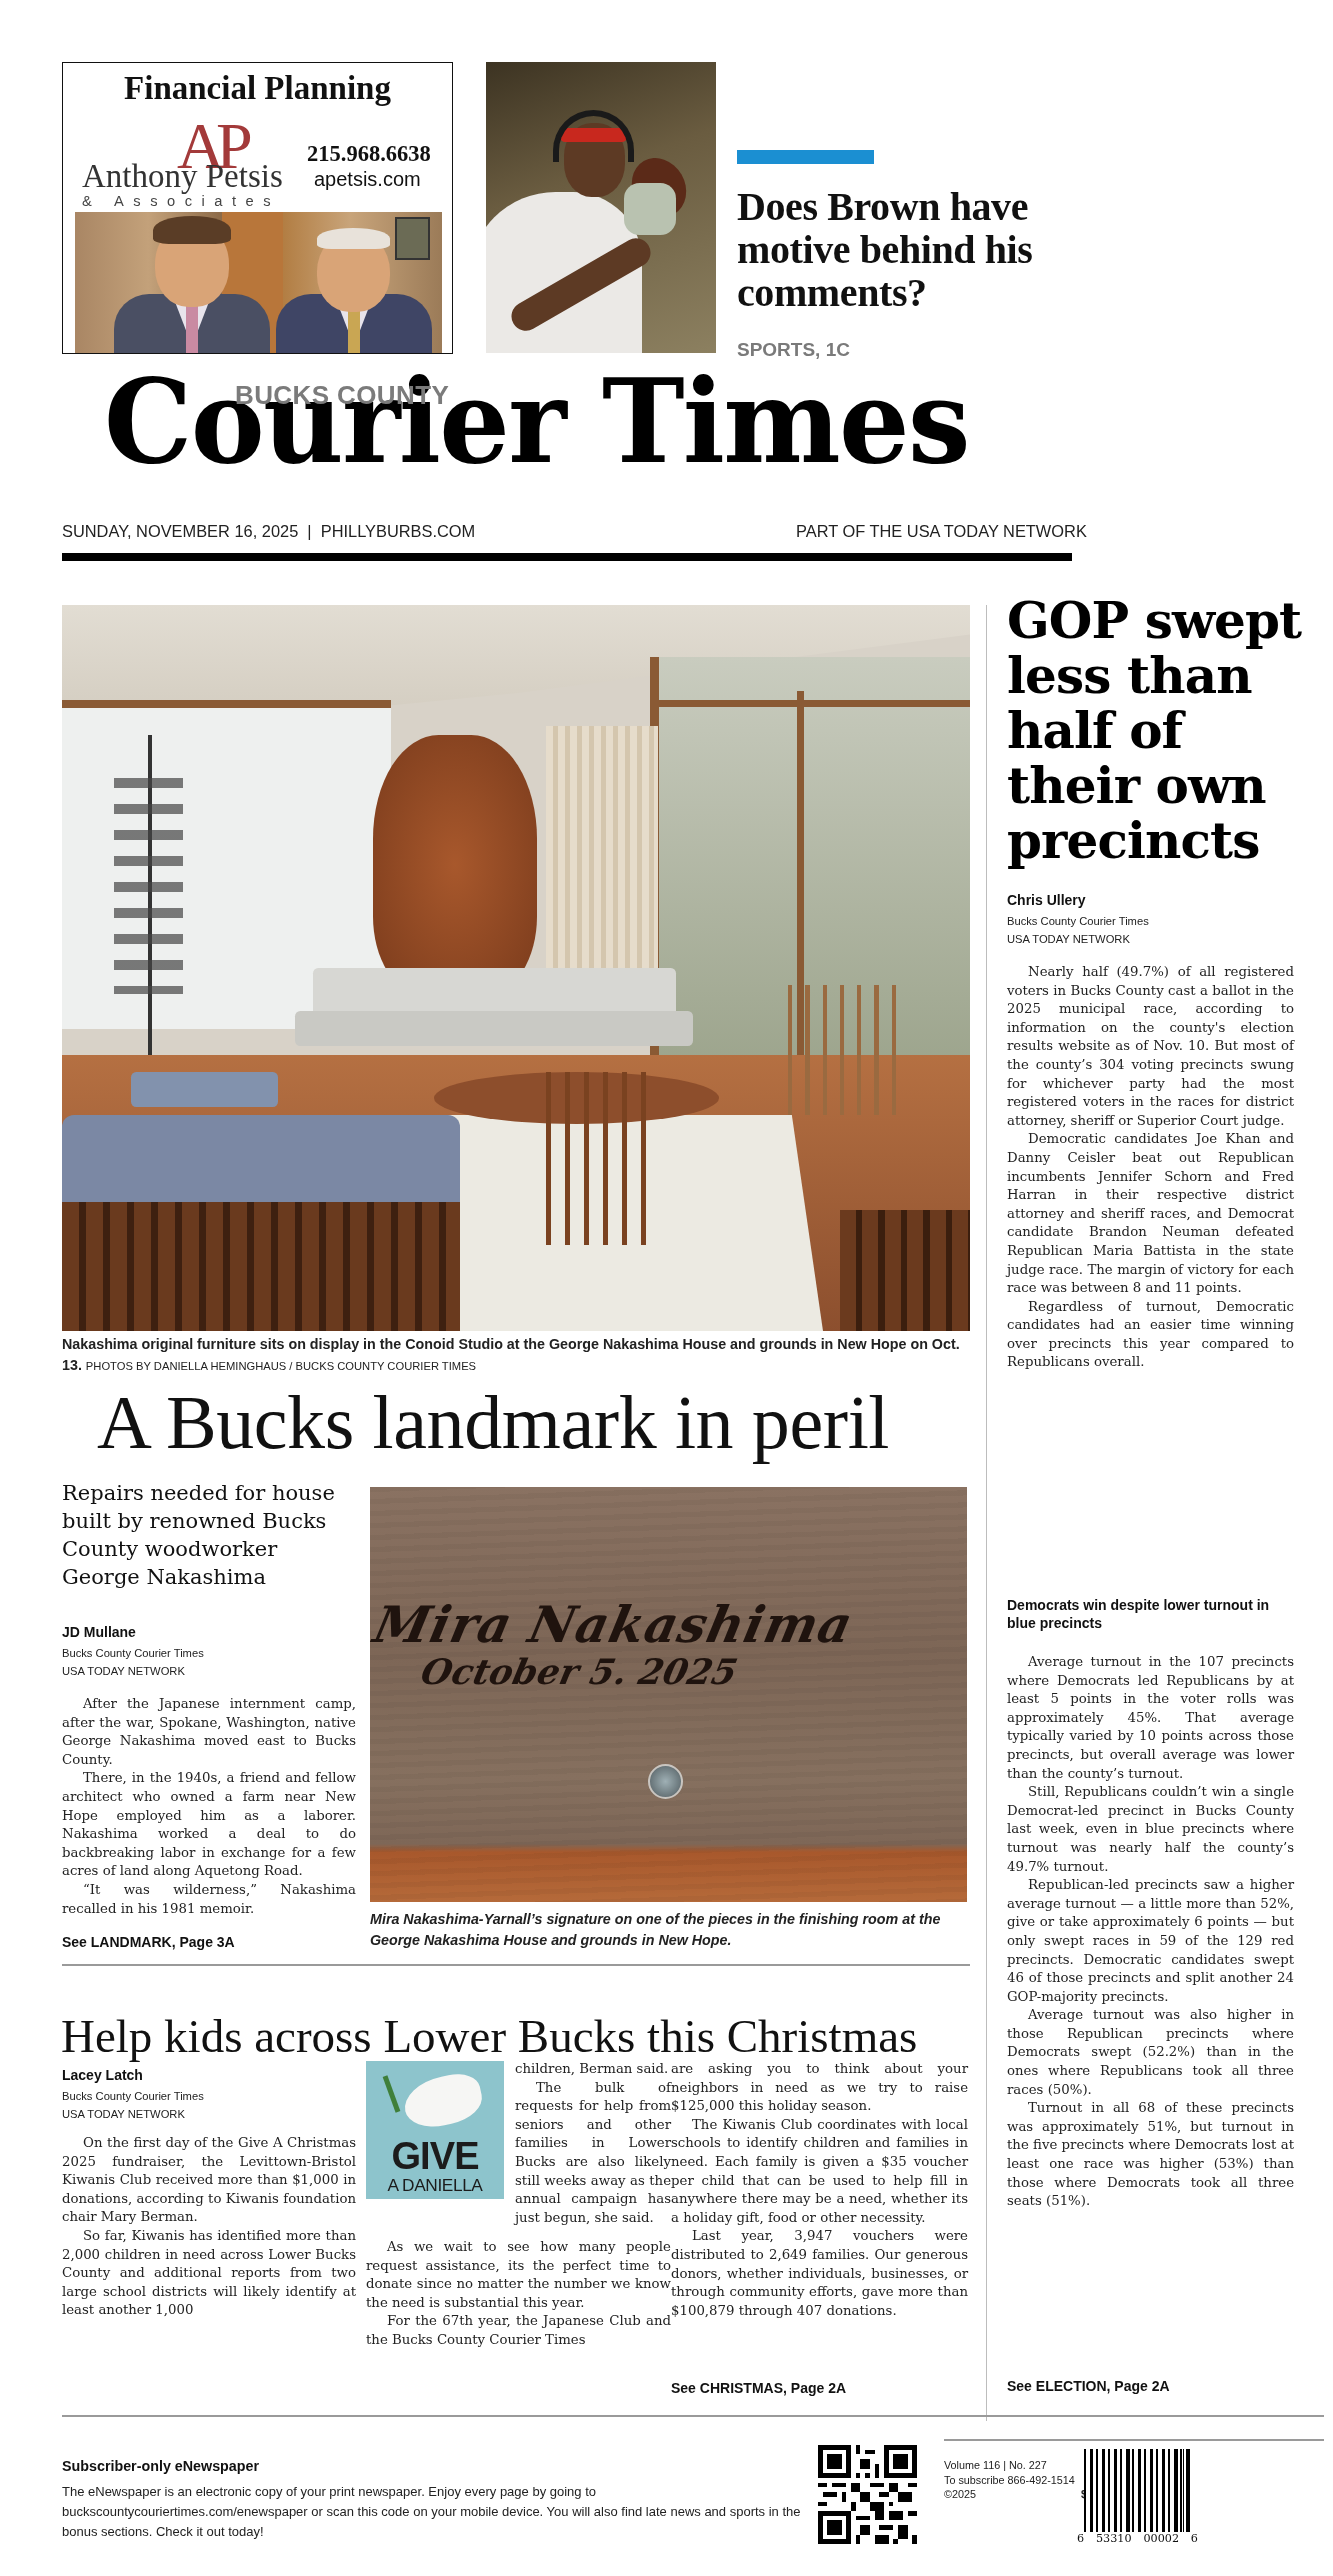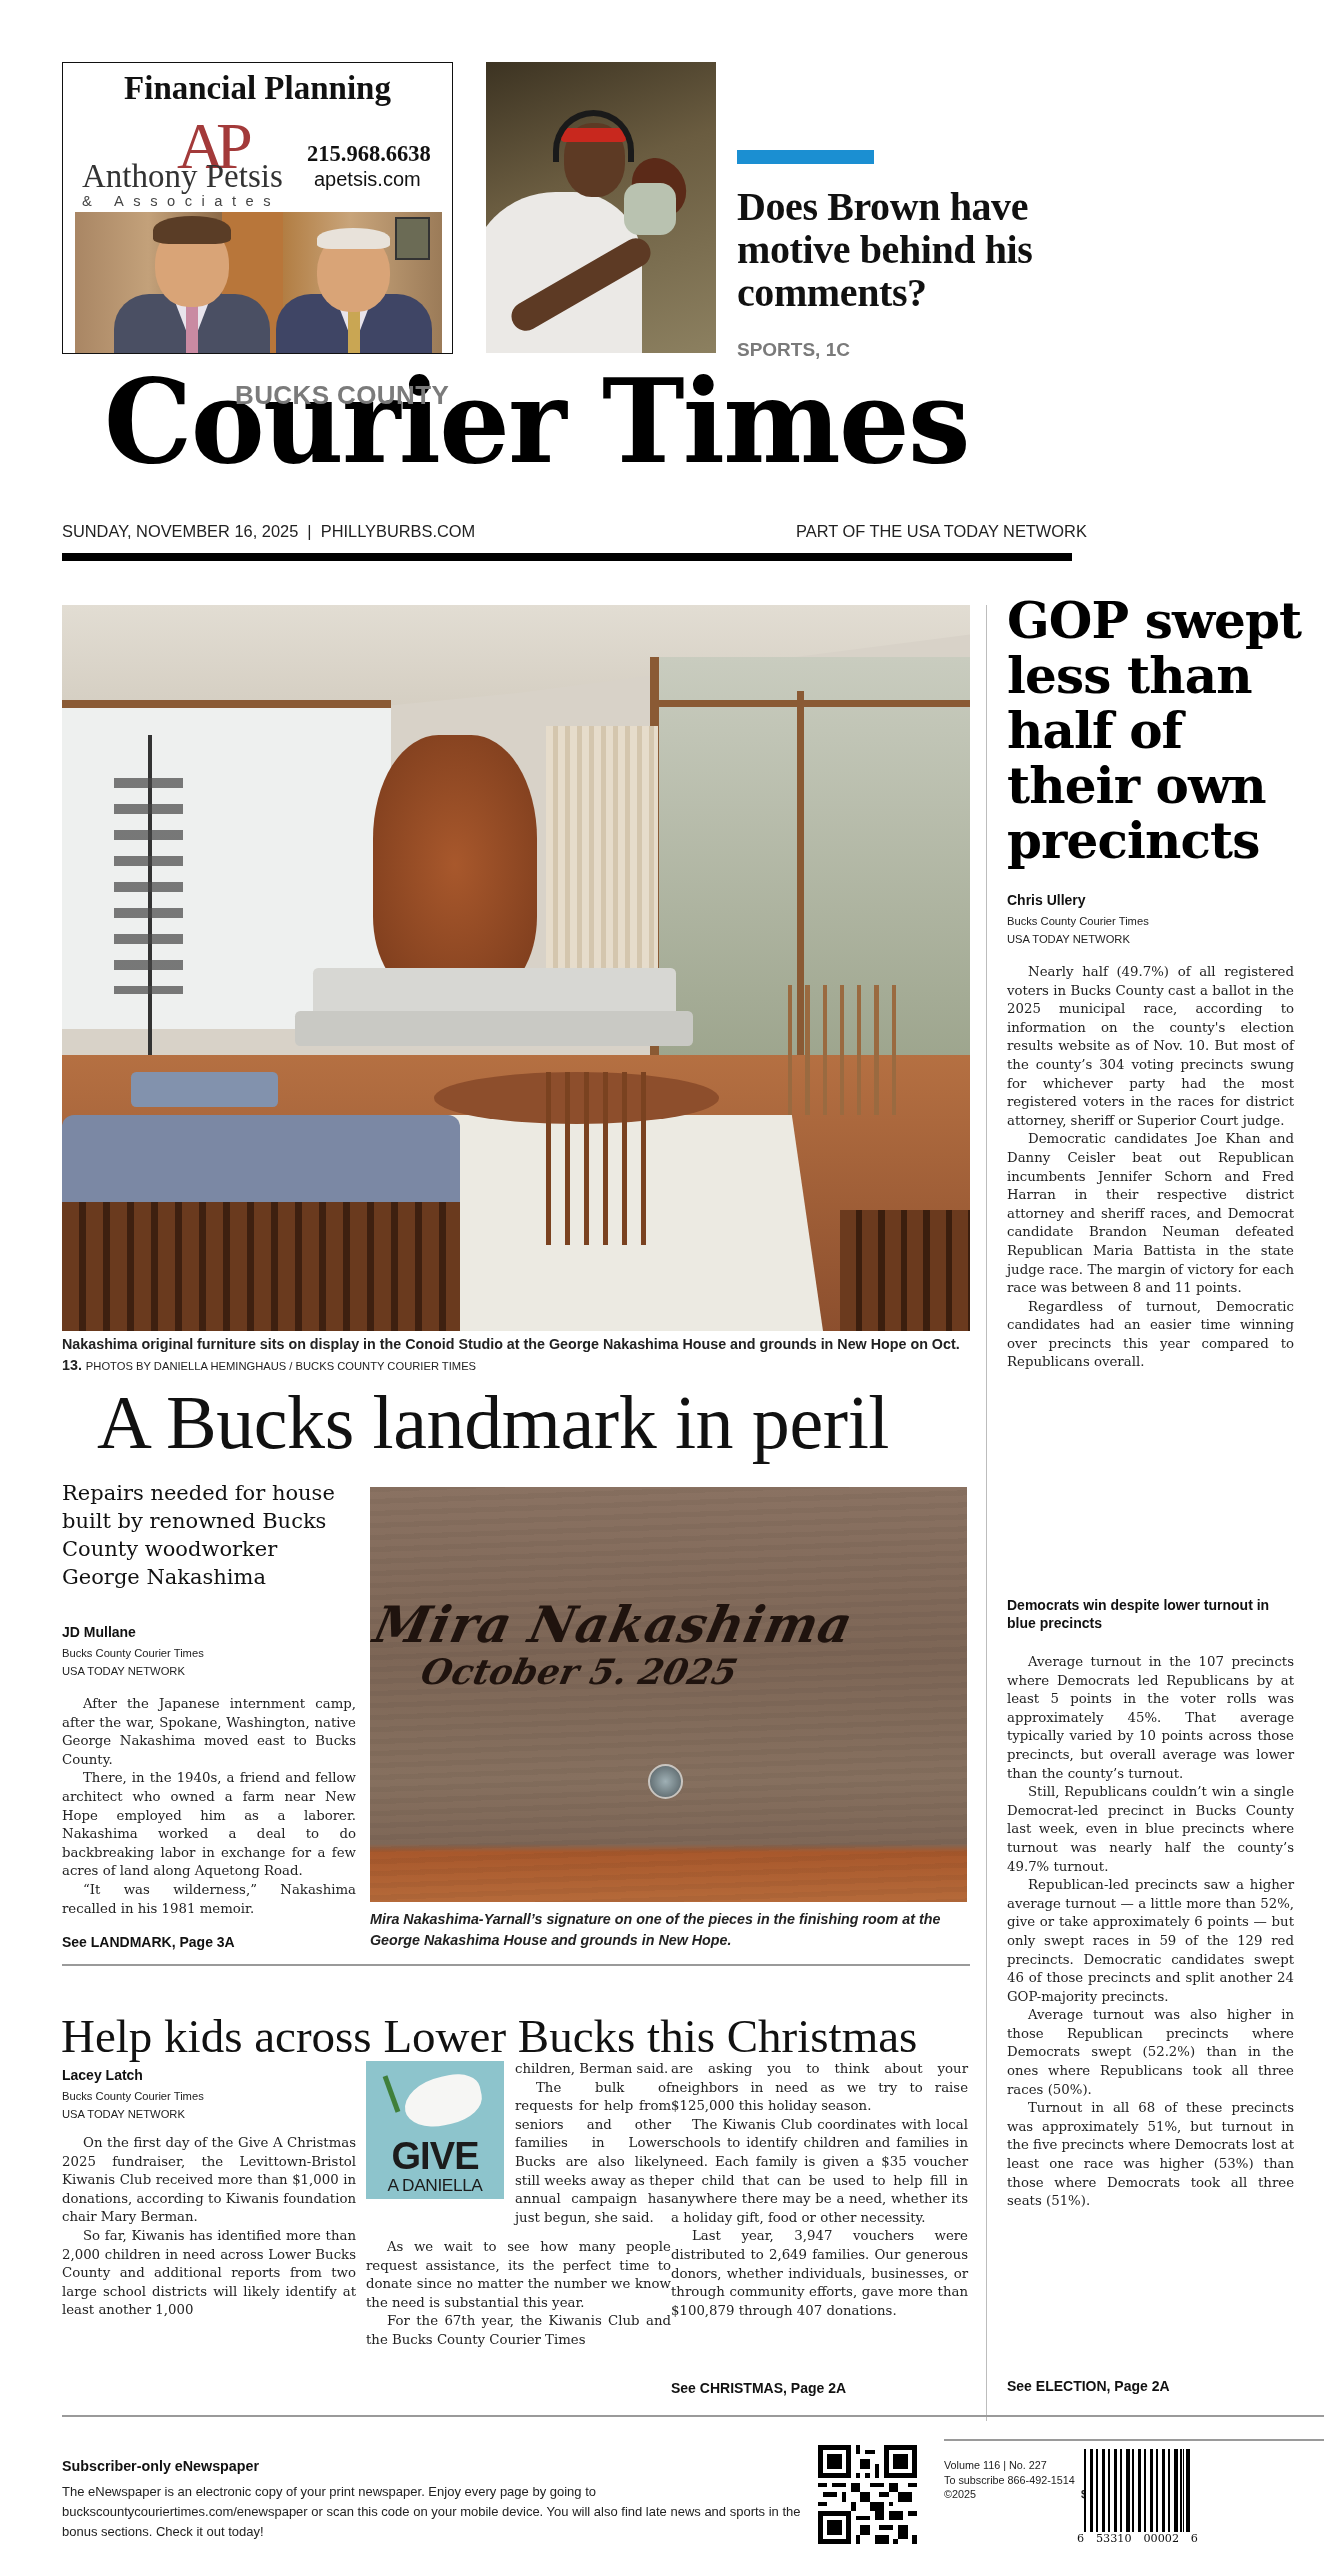--- a/index.html
+++ b/index.html
@@ -204,21 +204,21 @@
   <div style="position:absolute;left:0;top:114px;width:100%;text-align:center;font-family:'Liberation Sans',sans-serif;font-size:17.3px;color:#1c1c1c;letter-spacing:-0.4px;">A DANIELLA</div>
 </div>
 
 <div class="abs body-text" style="left:515px;top:2060px;width:156px;">
   <div style="text-align:justify;">children, Berman said.</div>
   <p style="">The bulk of requests for help from seniors and other families in Lower Bucks are also likely still weeks away as the annual campaign has just begun, she said.</p>
 </div>
 
 <div class="abs body-text" style="left:366px;top:2238px;width:305px;">
   <p>As we wait to see how many people request assistance, its the perfect time to donate since no matter the number we know the need is substantial this year.</p>
-  <p>For the 67th year, the Kiwanis Club and the Bucks County Courier Times</p>
+  <p>For the 67th year, the Japanese Club and the Bucks County Courier Times</p>
 </div>
 
 <div class="abs body-text" style="left:671px;top:2060px;width:297px;">
   <div>are asking you to think about your neighbors in need as we try to raise $125,000 this holiday season.</div>
   <p>The Kiwanis Club coordinates with local schools to identify children and families in need. Each family is given a $35 voucher per child that can be used to help fill in anywhere there may be a need, whether its a holiday gift, food or other necessity.</p>
   <p>Last year, 3,947 vouchers were distributed to 2,649 families. Our generous donors, whether individuals, businesses, or through community efforts, gave more than $100,879 through 407 donations.</p>
 </div>
 <div class="abs see-ref" style="left:671px;top:2380px;">See CHRISTMAS, Page 2A</div>
 
 <div class="abs" style="left:365px;top:2061px;width:0.9px;height:0;"></div>

